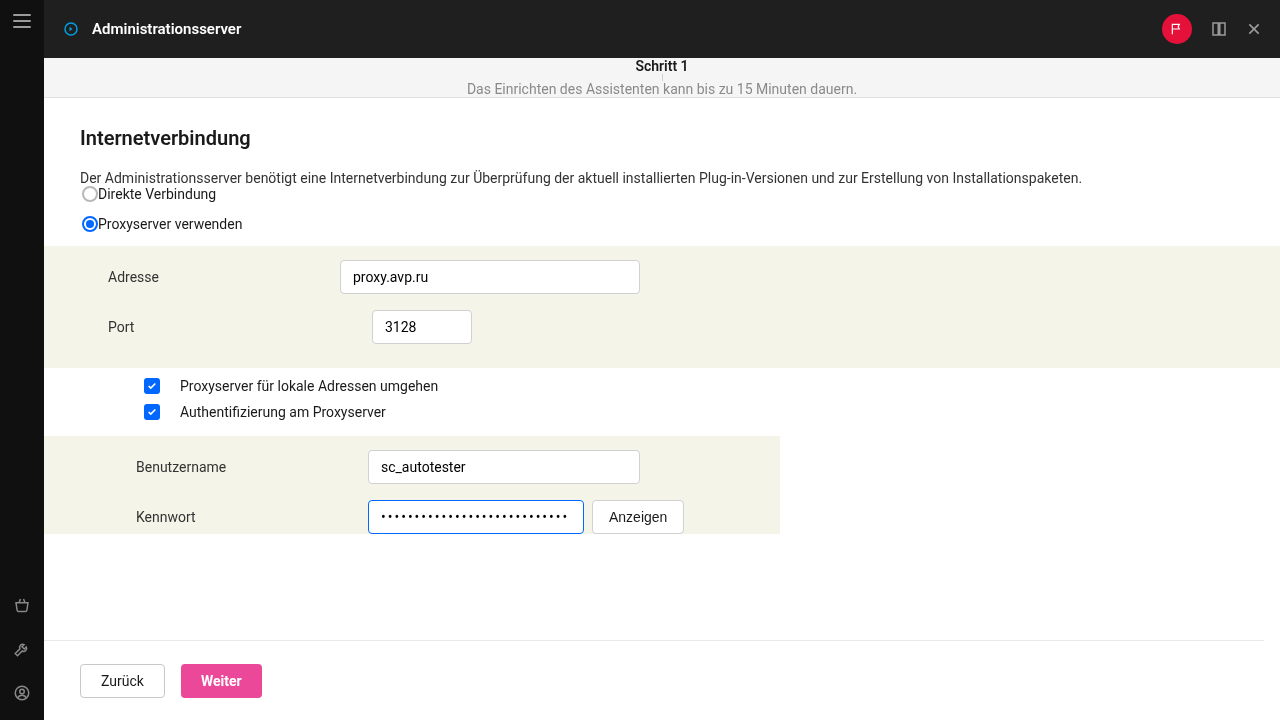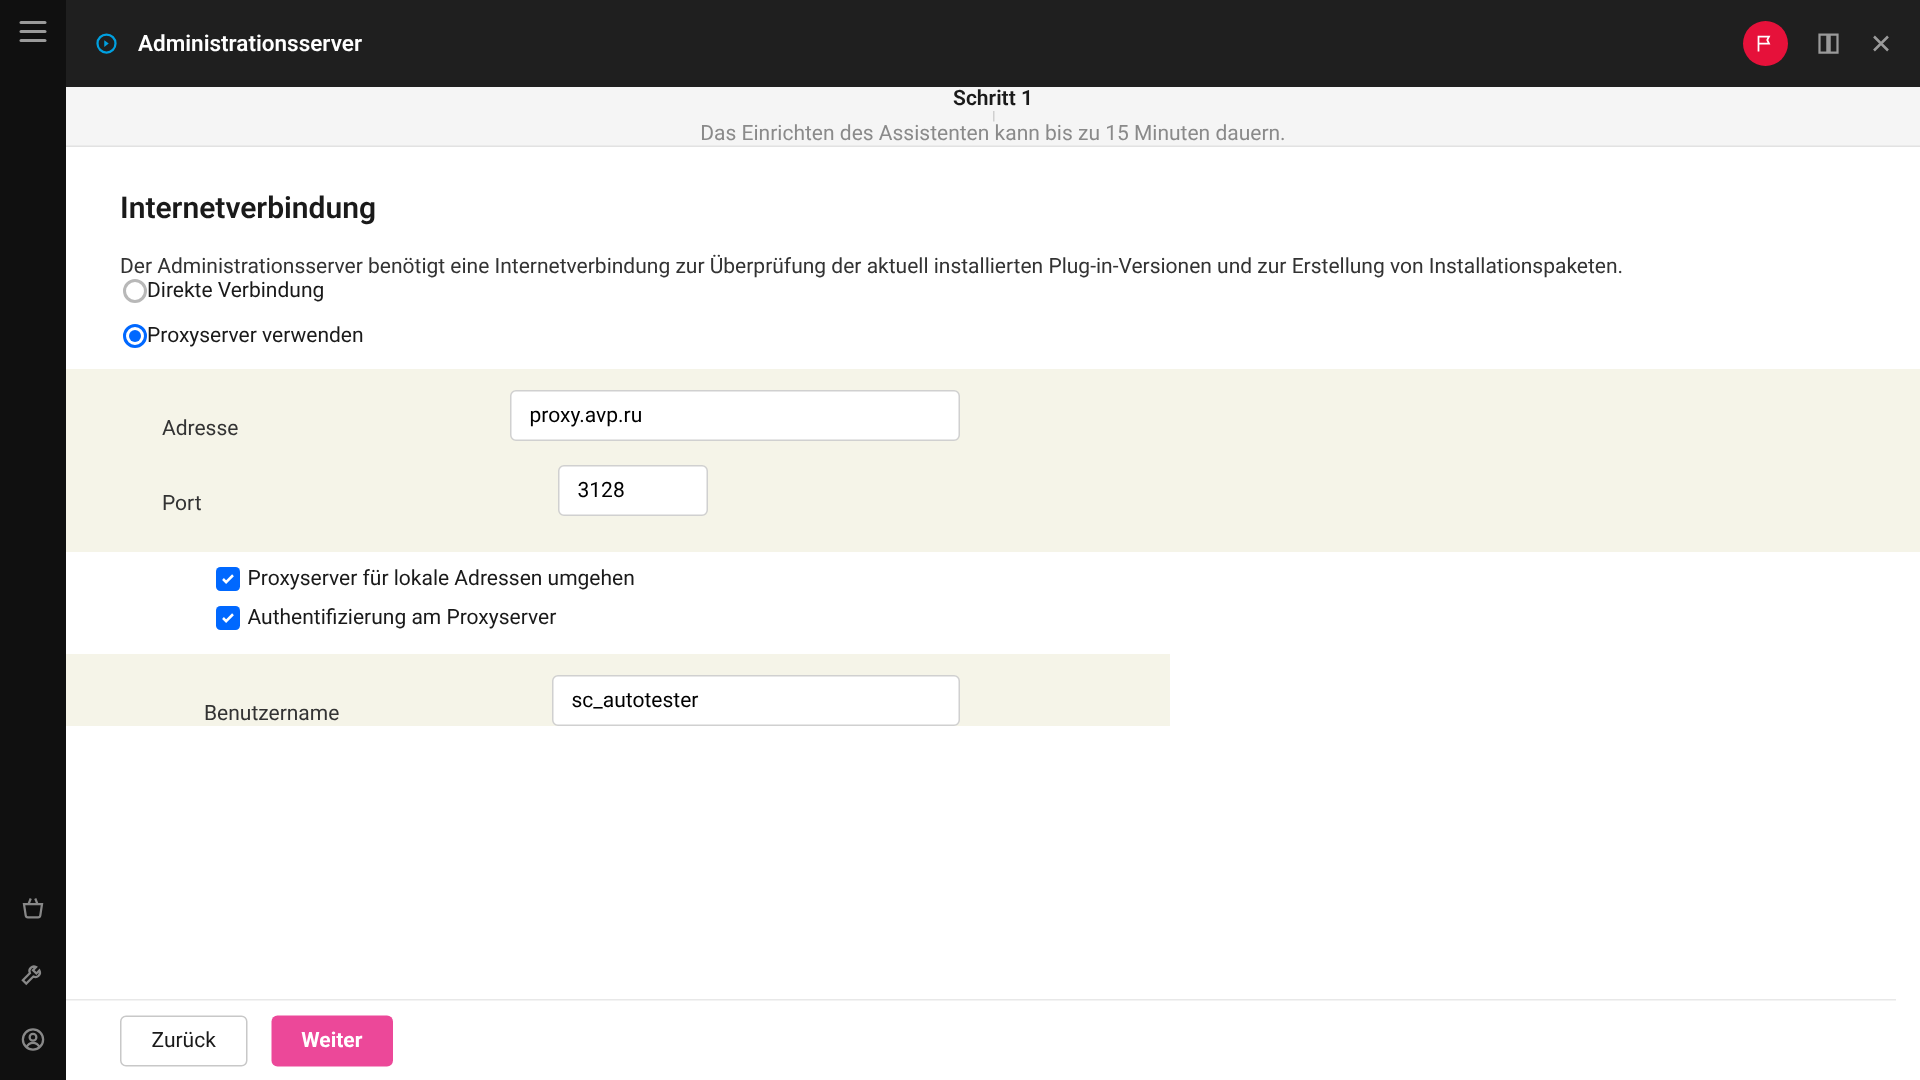--- a/index.html
+++ b/index.html
@@ -29,38 +29,38 @@
 .content h2 { font-size: 20px; font-weight: 600; margin-bottom: 20px; }
 .content .desc { font-size: 14px; color: #333; max-width: 1080px; }
 
 .radio-row { display: flex; align-items: flex-end; gap: 0; margin-bottom: 14px; cursor: pointer; padding-left: 2px; }
 .radio { width: 16px; height: 16px; border-radius: 50%; border: 2px solid #b8b8b8; display: inline-flex; align-items: center; justify-content: center; flex-shrink: 0; }
 .radio.checked { border-color: #0068ff; }
 .radio.checked::after { content: ""; width: 8px; height: 8px; border-radius: 50%; background: #0068ff; }
 
 .proxy-block { background: #f5f4e8; margin-left: -36px; margin-right: -36px; padding: 14px 36px 8px 64px; }
 
-.form-row { display: flex; align-items: flex-end; margin-bottom: 16px; }
+.form-row { display: flex; align-items: center; margin-bottom: 16px; }
 .form-row .label { width: 232px; color: #333; }
 .form-row input[type="text"], .form-row input[type="password"] { height: 34px; border: 1px solid #d0d0d0; border-radius: 4px; padding: 0 12px; font-size: 14px; font-family: inherit; background: #fff; }
 .input-w { width: 300px; }
 .input-s { width: 100px; margin-left: 32px; }
 .form-row input[type="password"].focused { border-color: #0068ff; outline: none; }
 
 .checkbox-section { padding: 10px 0 6px 64px; }
-.check-row { display: flex; align-items: center; gap: 5px; margin-bottom: 10px; cursor: pointer; }
+.check-row { display: flex; align-items: center; gap: 20px; margin-bottom: 10px; cursor: pointer; }
 .checkbox { width: 16px; height: 16px; border-radius: 3px; background: #0068ff; display: inline-flex; align-items: center; justify-content: center; flex-shrink: 0; }
 .checkbox svg { display: block; }
 
 .auth-block { background: #f5f4e8; margin-left: -36px; margin-right: -36px; padding: 14px 36px 0 92px; display: block; width: calc(100% - 556px); box-sizing: content-box; max-width: 620px; }
 .auth-block .form-row .label { width: 232px; }
 
 .show-btn { height: 34px; padding: 0 16px; border: 1px solid #d0d0d0; border-radius: 4px; background: #fff; color: #1a1a1a; font-size: 14px; cursor: pointer; margin-left: 8px; }
 
-.footer { position: fixed; left: 44px; right: 16px; bottom: 0; height: 54px; background: #fff; border-top: 1px solid #e8e8e8; display: flex; align-items: center; padding: 0 36px; gap: 16px; }
+.footer { position: fixed; left: 44px; right: 16px; bottom: 0; height: 80px; background: #fff; border-top: 1px solid #e8e8e8; display: flex; align-items: center; padding: 0 36px; gap: 16px; }
 .btn { height: 34px; padding: 0 20px; border-radius: 4px; font-size: 14px; cursor: pointer; border: none; font-family: inherit; }
 .btn-secondary { background: #fff; border: 1px solid #c8c8c8; color: #1a1a1a; }
 .btn-primary { background: #ec4899; color: #fff; font-weight: 700; }
 
 .pw-wrap { display: flex; align-items: center; }
 .pw-wrap input { width: 216px; letter-spacing: 2px; }
 </style>
 </head>
 <body>
 
@@ -166,19 +166,26 @@
       </span>
       <span>Authentifizierung am Proxyserver</span>
     </div>
   </div>
 
   <div class="auth-block">
     <div class="form-row">
       <div class="label">Benutzername</div>
       <input type="text" class="input-w" style="width: 272px;" value="sc_autotester">
     </div>
+    <div class="form-row" style="margin-bottom:4px">
+      <div class="label">Kennwort</div>
+      <div class="pw-wrap">
+        <input type="password" class="focused" value="••••••••••••••••••••••••••••" style="">
+        <button class="show-btn">Anzeigen</button>
+      </div>
+    </div>
   </div>
 </div>
 
 <div class="footer">
   <button class="btn btn-secondary">Zurück</button>
   <button class="btn btn-primary">Weiter</button>
 </div>
 
 </body></html>

